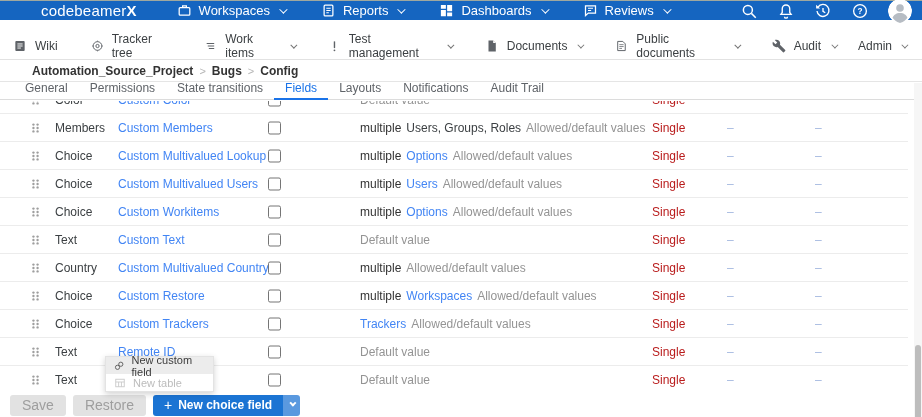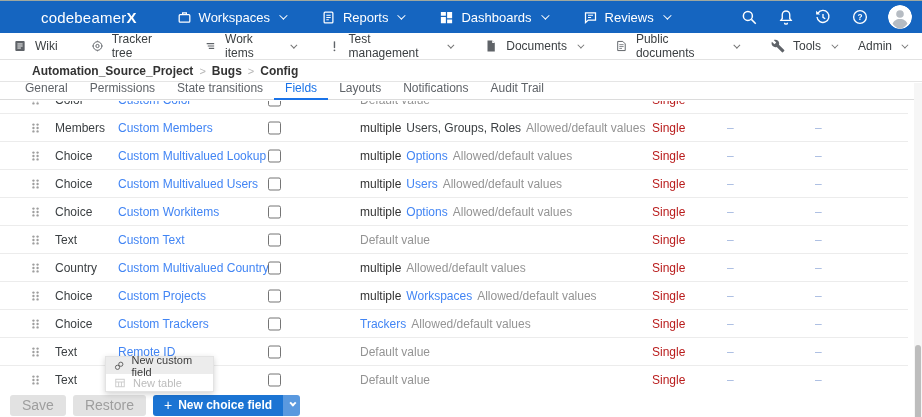--- a/index.html
+++ b/index.html
@@ -8,21 +8,21 @@
     position:relative; width:922px; height:417px; overflow:hidden;
     font-family:"Liberation Sans","DejaVu Sans",sans-serif;
     font-size:12px; color:#3c4043; background:#fff;
   }
   .ic svg { display:block; width:100%; height:100%; }
 
   
   .top-strip { position:absolute; top:0; left:0; right:0; height:1px; background:#9fa89f; }
 
   
-  .navbar { position:absolute; top:1px; left:0; right:0; height:32px;
+  .navbar { position:absolute; top:1px; left:0; right:0; height:19px;
     background:#1565c0; display:flex; align-items:center; padding:0 10px 0 13px; color:#fff; }
   .brand { display:flex; align-items:center; gap:8px; cursor:pointer; }
   .brand-logo { width:20px; height:20px; }
   .brand-text { font-size:15px; font-weight:500; letter-spacing:.2px; }
   .brand-x { font-weight:700; }
   .nav-menus { display:flex; align-items:center; gap:36px; margin-left:40px; }
   .nav-menu { display:flex; align-items:center; gap:7px; font-size:13px; font-weight:500; cursor:pointer; }
   .nav-menu .mi { width:15px; height:15px; color:#fff; }
   .chev { width:7px; height:7px; border-right:1.6px solid currentColor; border-bottom:1.6px solid currentColor;
     transform:rotate(45deg) translateY(-2px); margin-left:2px; }
@@ -250,21 +250,21 @@
           </span>
           <span>Public documents</span>
           <span class="chev"></span>
         </div>
         <div class="mb-item">
           <span class="mi ic">
             <svg viewBox="0 0 24 24" fill="currentColor">
               <path d="M22.7 19l-9.1-9.1c.9-2.3.4-5-1.5-6.9-2-2-5-2.4-7.4-1.3L9 6 6 9 1.6 4.7C.4 7.1.9 10.1 2.9 12.1c1.9 1.9 4.6 2.4 6.9 1.5l9.1 9.1c.4.4 1 .4 1.4 0l2.3-2.3c.5-.4.5-1.1.1-1.4z"></path>
             </svg>
           </span>
-          <span>Tools</span>
+          <span>Audit</span>
           <span class="chev"></span>
         </div>
       </div>
     <div class="mb-admin">
       <span class="mi ic"></span>
       <span>Admin</span>
       <span class="chev"></span>
     </div>
   </div>
 
@@ -452,21 +452,21 @@
           <svg viewBox="0 0 16 18" fill="currentColor">
             <circle cx="5" cy="4" r="1.7"></circle>
             <circle cx="11" cy="4" r="1.7"></circle>
             <circle cx="5" cy="9" r="1.7"></circle>
             <circle cx="11" cy="9" r="1.7"></circle>
             <circle cx="5" cy="14" r="1.7"></circle>
             <circle cx="11" cy="14" r="1.7"></circle>
           </svg>
         </span>
         <span class="cell c-type">Choice</span>
-        <span class="cell c-name">Custom Projects</span>
+        <span class="cell c-name">Custom Restore</span>
         <span class="cell c-check"></span>
         <span class="cell c-default">
           <span class="p-strong">multiple</span>
           <span class="p-link">Workspaces</span>
           <span class="p-muted">Allowed/default values</span>
         </span>
         <span class="cell c-single">Single</span>
         <span class="cell c-d1">–</span>
         <span class="cell c-d2">–</span>
       </div>

